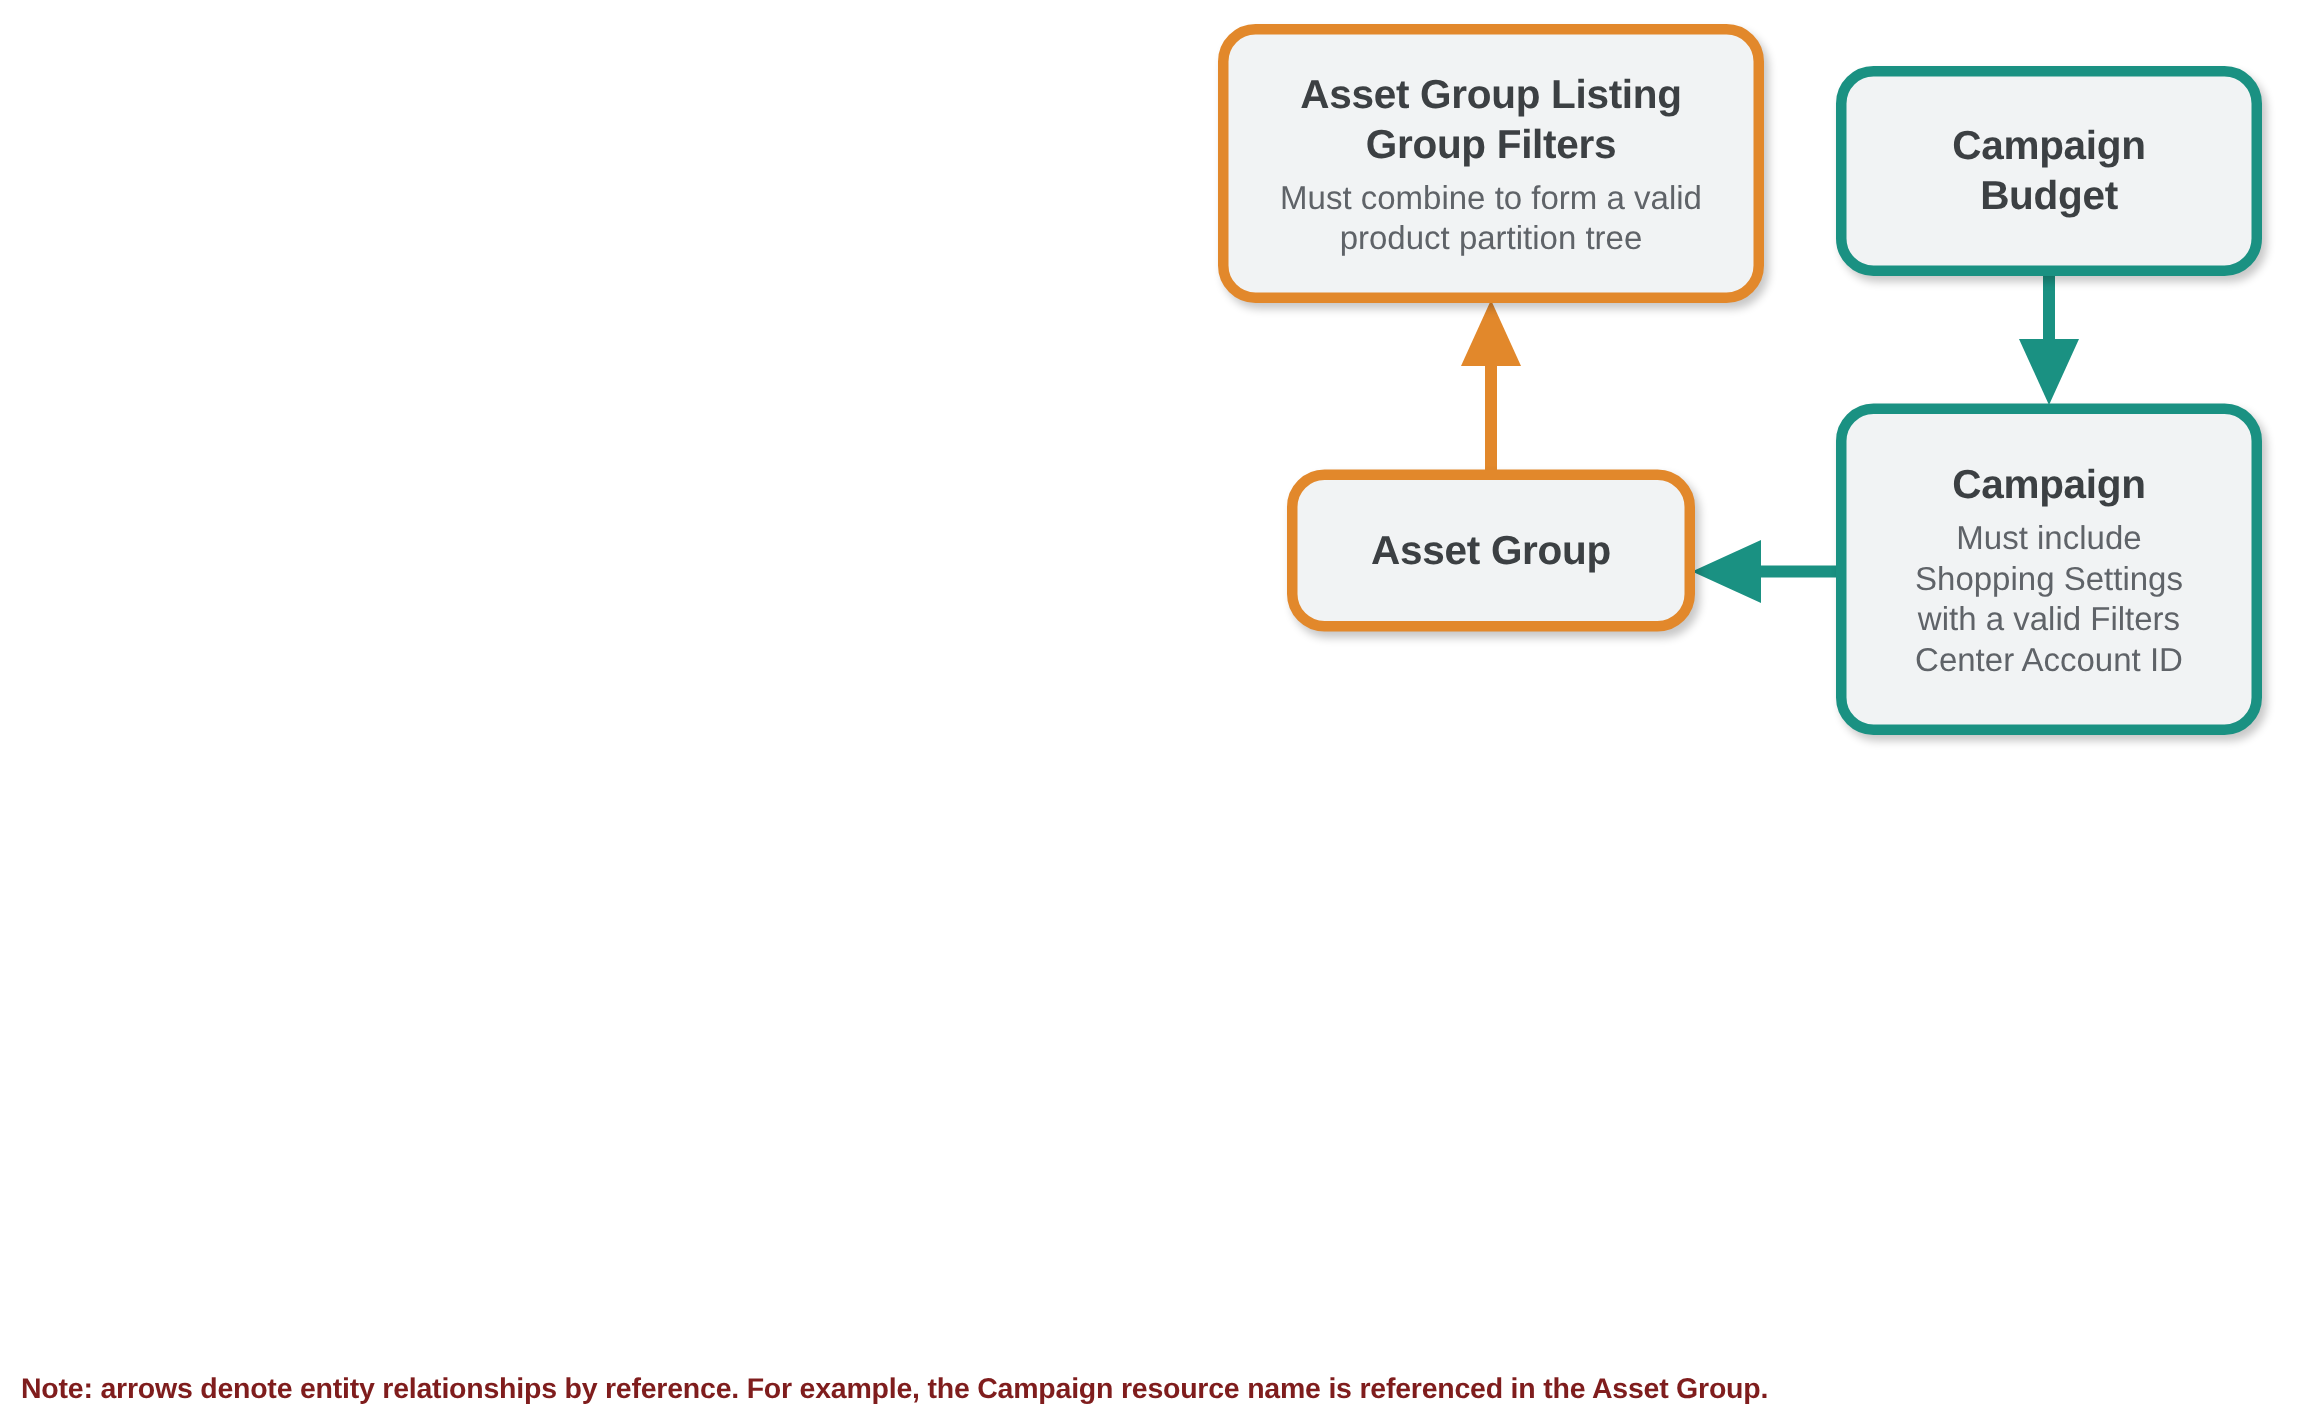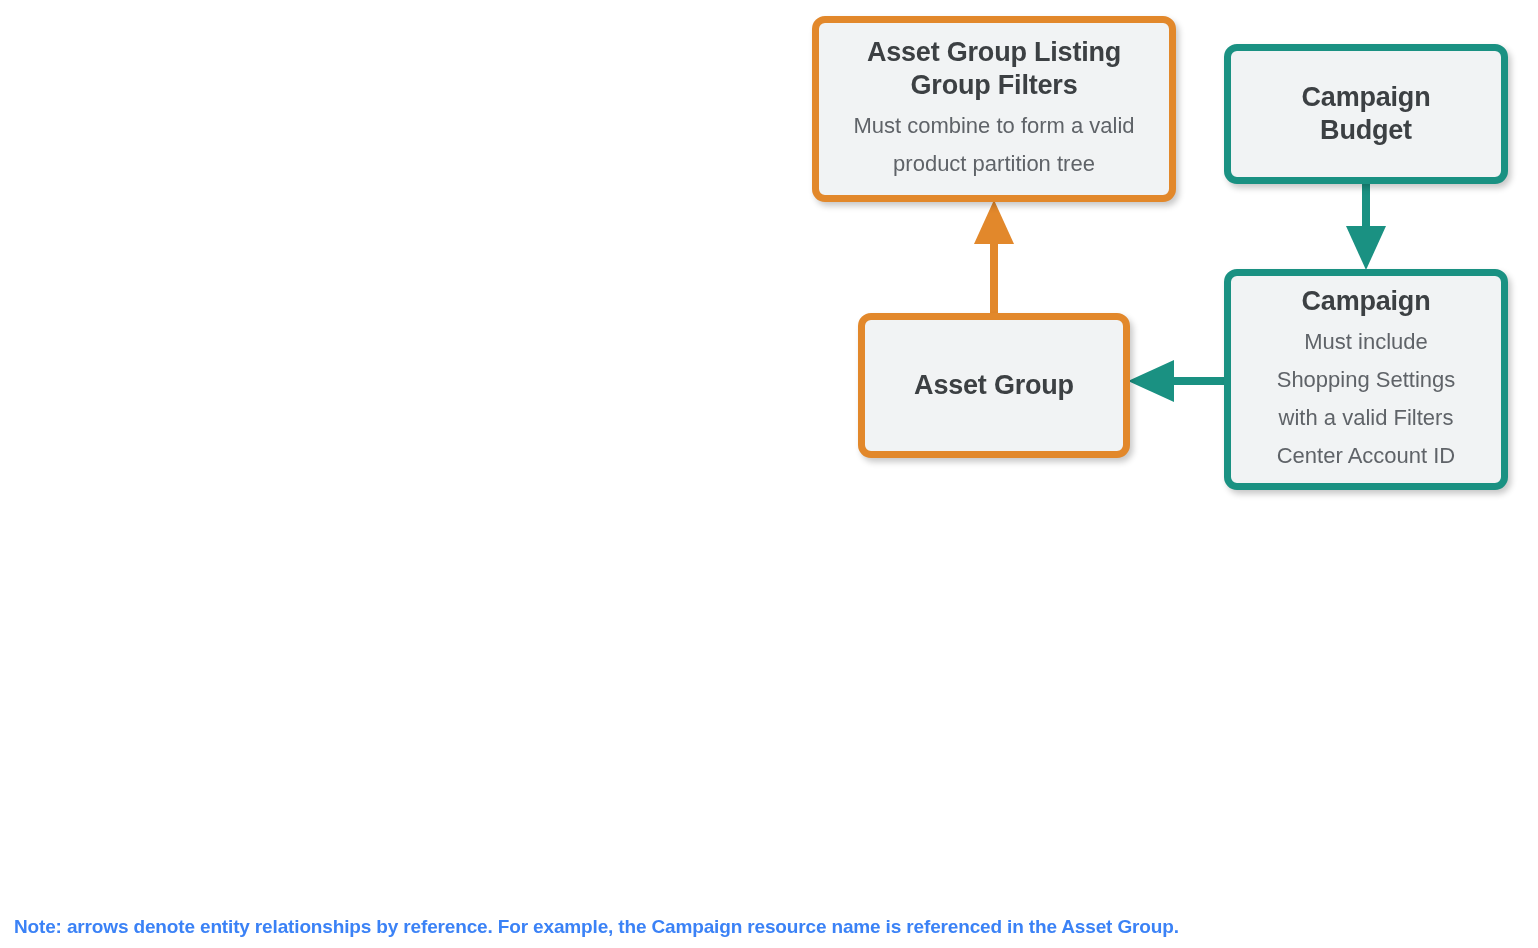--- a/index.html
+++ b/index.html
@@ -16,21 +16,21 @@
     overflow: hidden;
   }
 
   
   .node {
     position: absolute;
     box-sizing: border-box;
     background: #f1f3f4;
     border-style: solid;
     border-width: 7px;
-    border-radius: 13px;
+    border-radius: 25px;
     box-shadow: 3px 4px 6px rgba(0,0,0,0.22);
     display: flex;
     flex-direction: column;
     align-items: center;
     justify-content: center;
     text-align: center;
     padding: 6px 12px;
     z-index: 3;
   }
   .node.orange { border-color: #e2882b; }
@@ -41,46 +41,46 @@
     font-weight: bold;
     font-size: 27px;
     line-height: 33px;
     letter-spacing: -0.2px;
     white-space: pre-line;
   }
   .node-desc {
     color: #5f6368;
     font-weight: normal;
     font-size: 22px;
-    line-height: 38px;
+    line-height: 27px;
     margin-top: 5px;
     white-space: pre-line;
   }
 
   
   #node-aglgf   { left: 812px;  top: 16px;  width: 364px; height: 186px; }
-  #node-asset   { left: 858px;  top: 313px; width: 272px; height: 145px; }
+  #node-asset   { left: 858px;  top: 313px; width: 272px; height: 108px; }
   #node-budget  { left: 1224px; top: 44px;  width: 284px; height: 140px; }
   #node-campaign{ left: 1224px; top: 269px; width: 284px; height: 221px; }
 
   
   .edge {
     position: absolute;
     z-index: 1;
   }
   .edge svg { display: block; overflow: visible; }
 
   
   #footnote {
     position: absolute;
     left: 14px;
     top: 916px;
     font-size: 19px;
     font-weight: bold;
-    color: #3b82f6;
+    color: #7f1d1d;
     letter-spacing: -0.15px;
     white-space: nowrap;
   }
 </style>
 </head>
 <body>
 
 <div id="canvas">
 
   <div class="edge" id="edge-asset-to-filters" style="left:972px; top:196px; width:44px; height:126px;">

